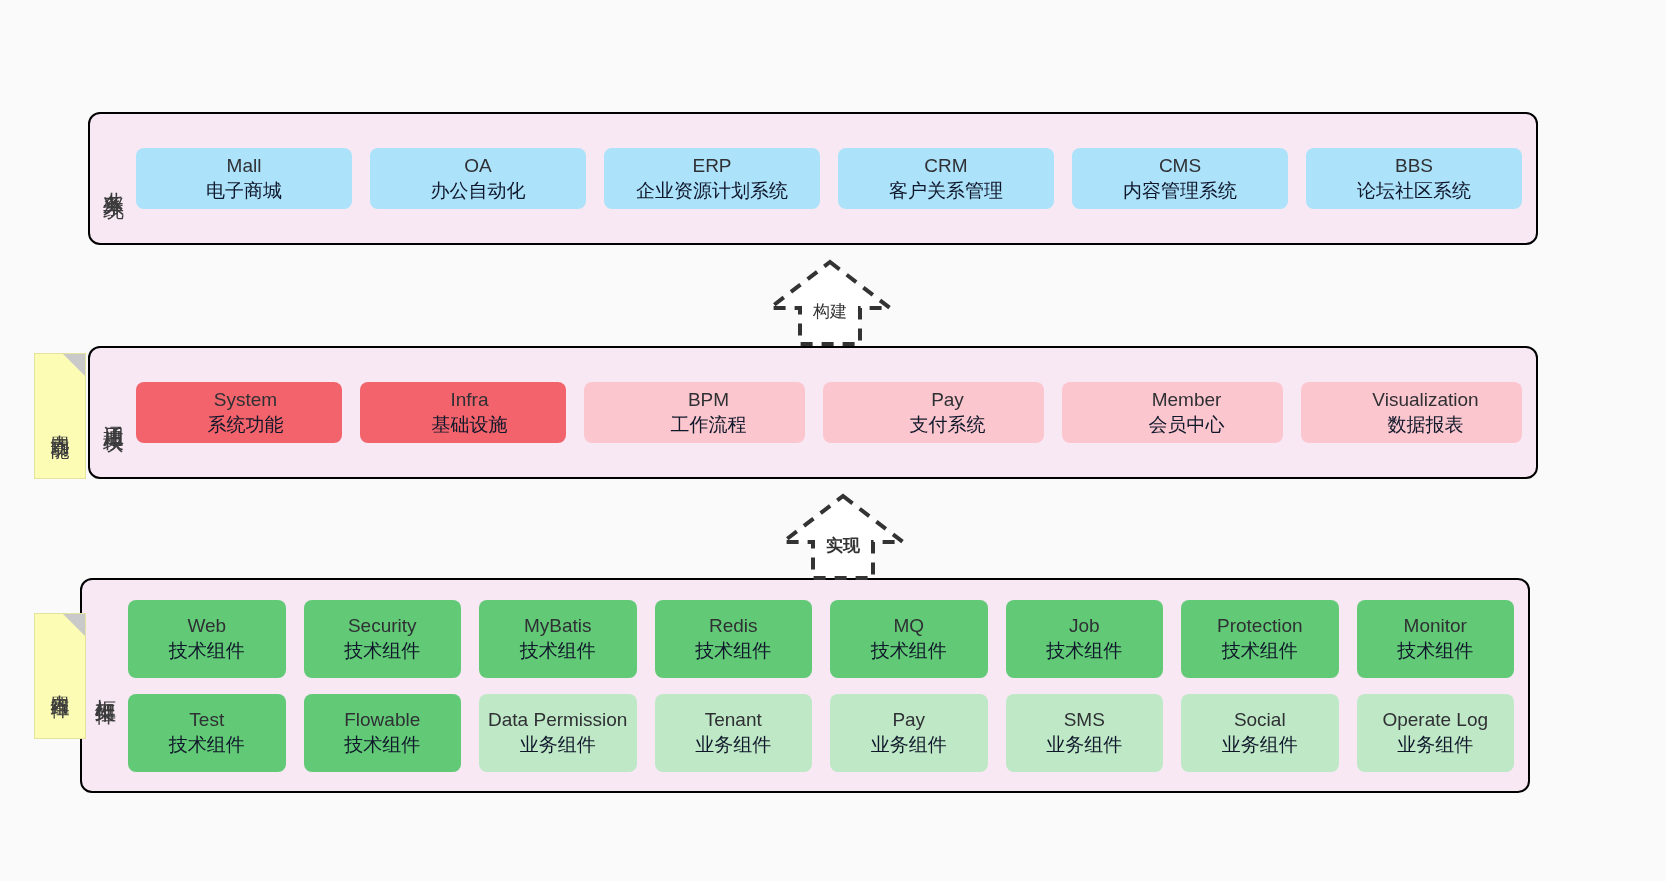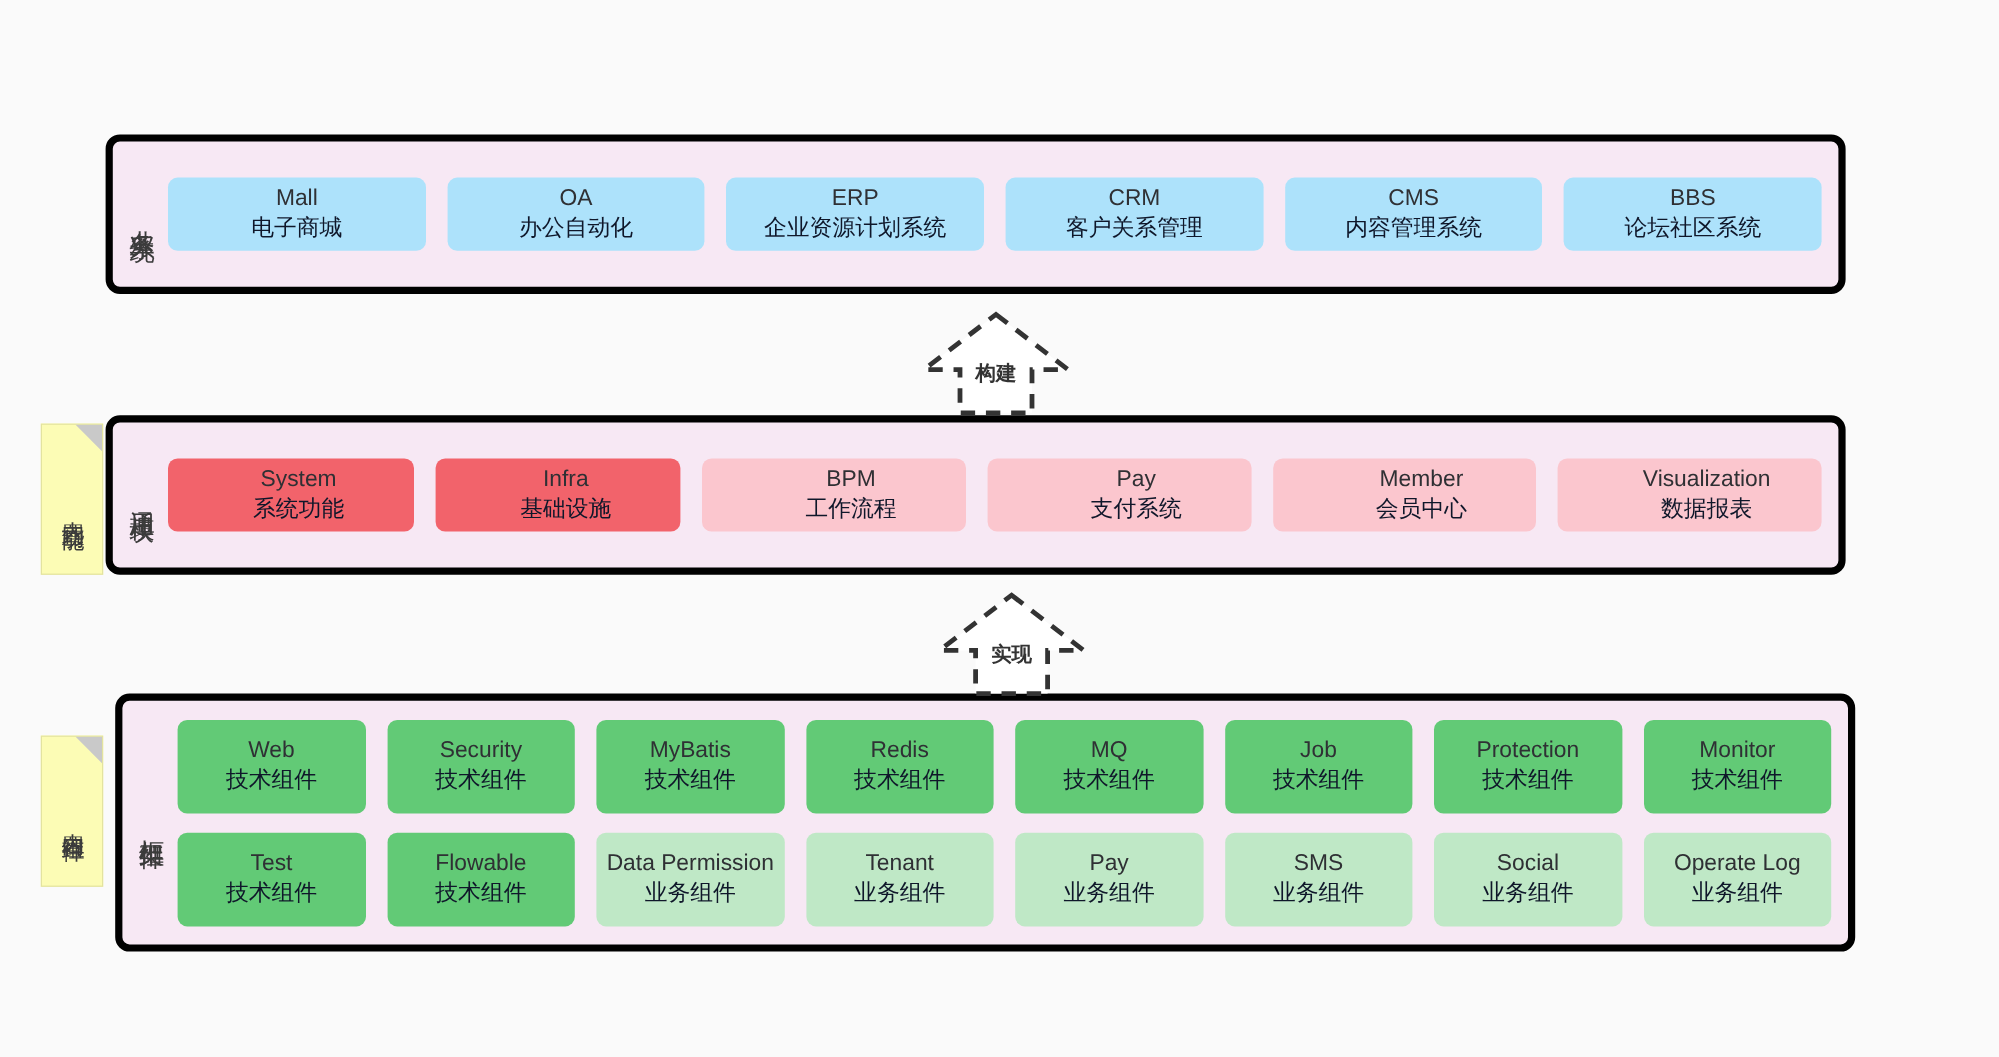--- a/index.html
+++ b/index.html
@@ -21,21 +21,21 @@
     left: 0; top: 0;
     width: 1666px;
     height: 881px;
   }
 
   
   .layer {
     position: absolute;
     box-sizing: border-box;
     background: #f7e8f4;
-    border: 6px solid #000000;
+    border: 2px solid #000000;
     border-radius: 12px;
     display: flex;
     align-items: stretch;
   }
 
   
   .layer-label {
     box-sizing: border-box;
     flex: 0 0 auto;
     width: 46px;
@@ -177,21 +177,21 @@
         </div>
 
       </div>
     </div>
   </div>
 
   <div class="arrow" style="left:755px; top:256px; width:150px; height:92px;">
     <svg width="150" height="92" viewBox="0 0 150 92">
       <path d="M 75 6 L 135 52 L 105 52 L 105 88 L 45 88 L 45 52 L 15 52 Z" fill="#ffffff" stroke="#333333" stroke-width="4" stroke-dasharray="12,9" stroke-linejoin="miter"></path>
     </svg>
-    <span class="arrow-label" style="top:44px;font-weight:bold;">构建</span>
+    <span class="arrow-label" style="top:44px;">构建</span>
   </div>
 
   <div class="note" style="left:34px; top:353px; width:52px; height:126px;">
     <span class="fold"></span>
     <span>内置功能</span>
   </div>
 
   <div class="layer" id="layer-common" style="left:88px; top:346px; width:1450px; height:133px;">
     <div class="layer-label">通用模块</div>
     <div class="layer-body">
@@ -231,21 +231,21 @@
       <path d="M 75 6 L 135 52 L 105 52 L 105 88 L 45 88 L 45 52 L 15 52 Z" fill="#ffffff" stroke="#333333" stroke-width="4" stroke-dasharray="12,9" stroke-linejoin="miter"></path>
     </svg>
     <span class="arrow-label" style="top:44px;">实现</span>
   </div>
 
   <div class="note" style="left:34px; top:613px; width:52px; height:126px;">
     <span class="fold"></span>
     <span>内置组件</span>
   </div>
 
-  <div class="layer" id="layer-framework" style="left:96px; top:578px; width:1450px; height:215px;">
+  <div class="layer" id="layer-framework" style="left:80px; top:578px; width:1450px; height:215px;">
     <div class="layer-label">框架组件</div>
     <div class="layer-body">
 
       <div class="row" style="height:78px;">
         <div class="card c-green">
           <span class="t-en">Web</span>
           <span class="t-cn">技术组件</span>
         </div>
         <div class="card c-green">
           <span class="t-en">Security</span>

